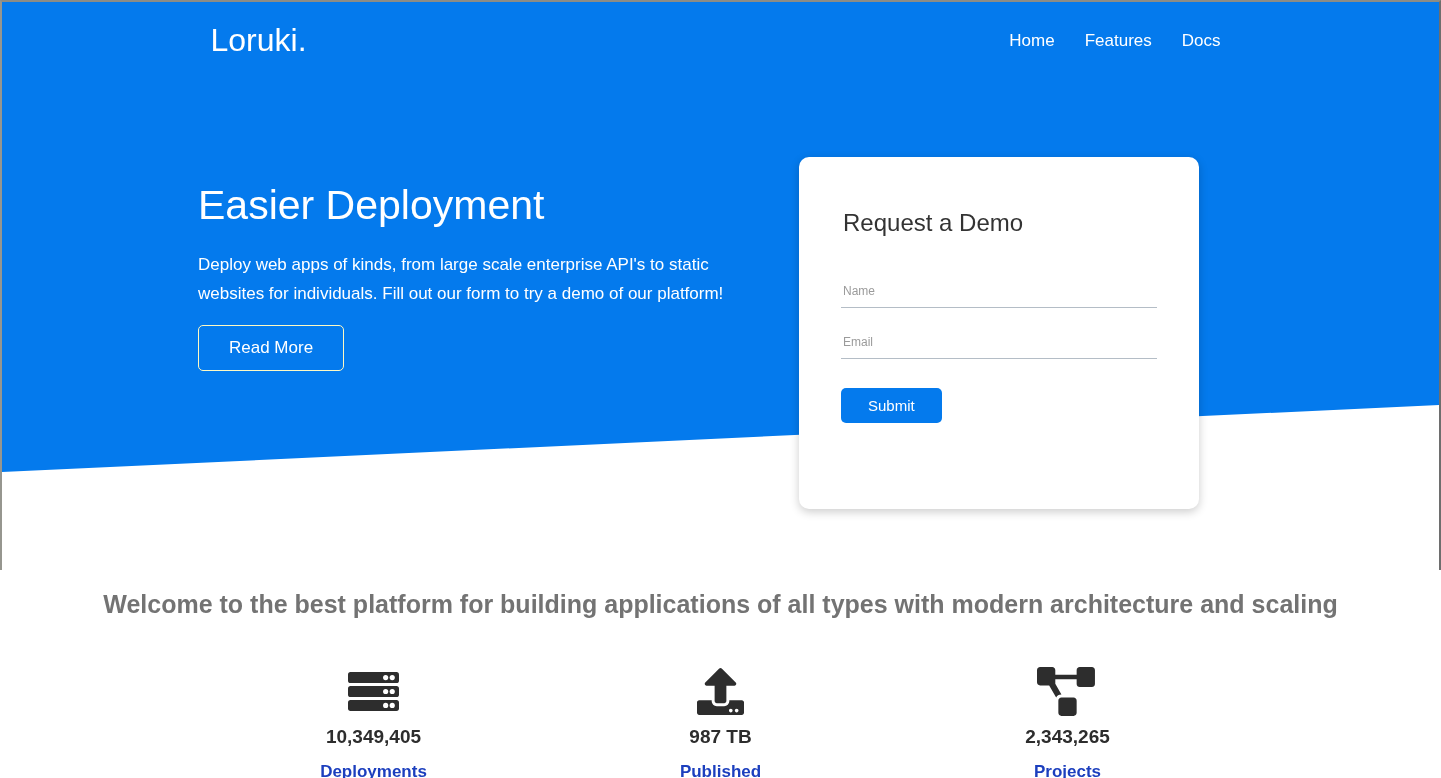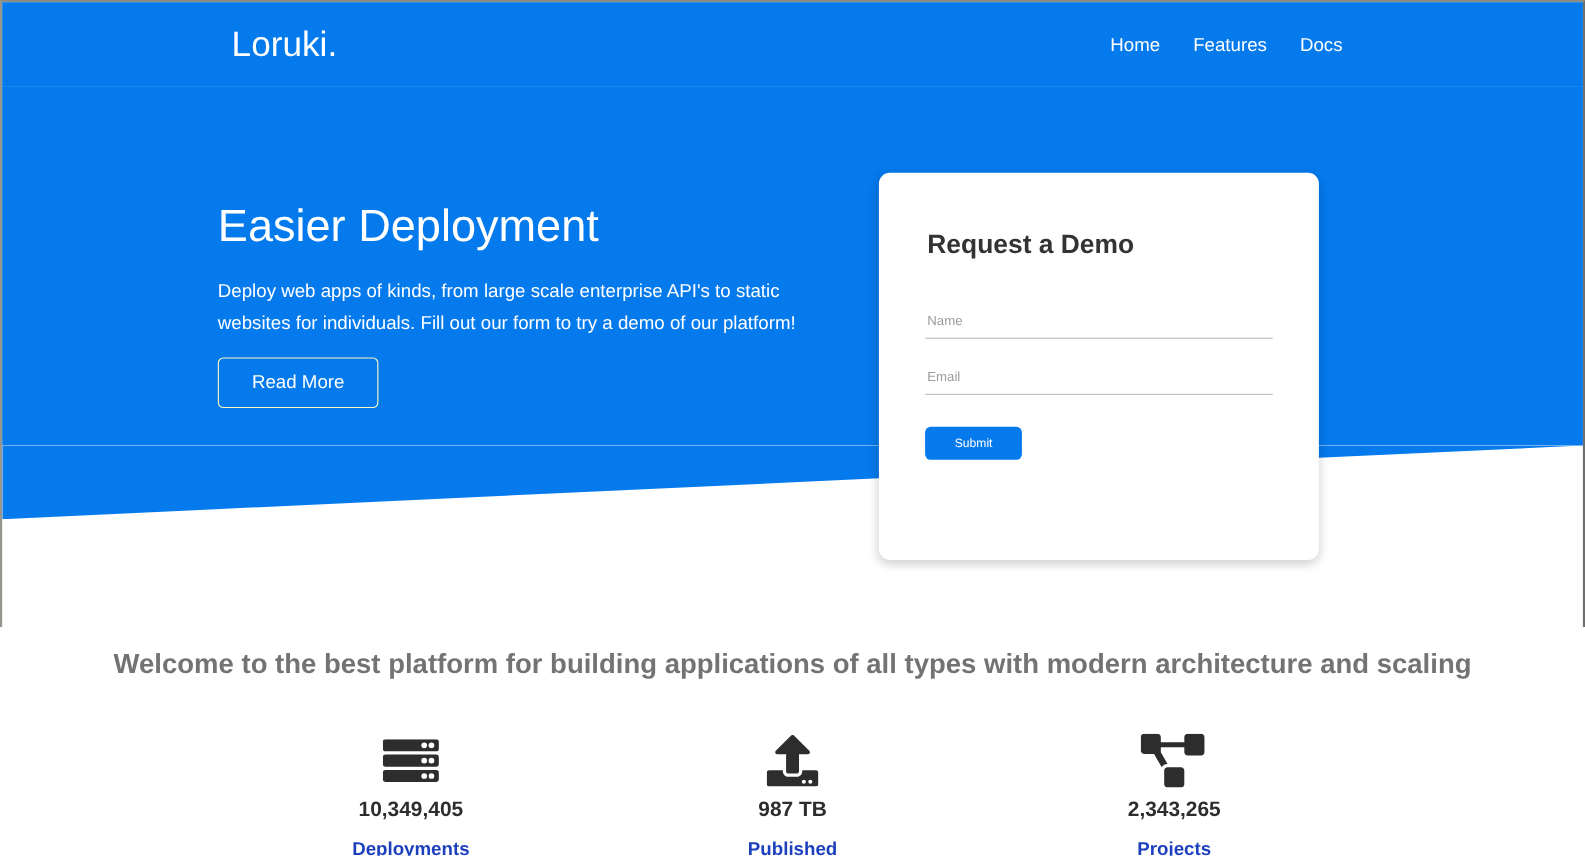--- a/index.html
+++ b/index.html
@@ -79,37 +79,37 @@
   .form-card {
     position: absolute; left: 797px; top: 155px;
     width: 400px; height: 352px;
     background: #fff; border-radius: 10px;
     box-shadow: 0 3px 10px rgba(0,0,0,0.2);
     padding: 52px 42px 0;
     z-index: 30;
   }
   .form-card h2 {
     margin: 0 0 44px 2px;
-    font-size: 24px; font-weight: 700; color: #333;
+    font-size: 24px; font-weight: 400; color: #333;
   }
   .form-control { margin-bottom: 24px; }
   .form-control input {
     width: 100%;
     border: 0; border-bottom: 1px solid #b4bdc6;
     padding: 3px 2px 9px;
     font-size: 12px; font-family: inherit; color: #0c4a6e;
     background: transparent; outline: none;
   }
   .form-control input::placeholder { color: #9b9b9b; }
   .btn-primary {
     margin-top: 5px;
     padding: 9px 27px;
     background: var(--primary); color: #fff;
     border: 0; border-radius: 5px;
-    font-size: 11px; font-family: inherit;
+    font-size: 15px; font-family: inherit;
     cursor: pointer;
   }
 
   
   .stats { padding-top: 118px; }
   .stats-heading {
     margin: 0; text-align: center;
     font-size: 25px; font-weight: 700; color: #737373;
   }
   .stats-grid {

